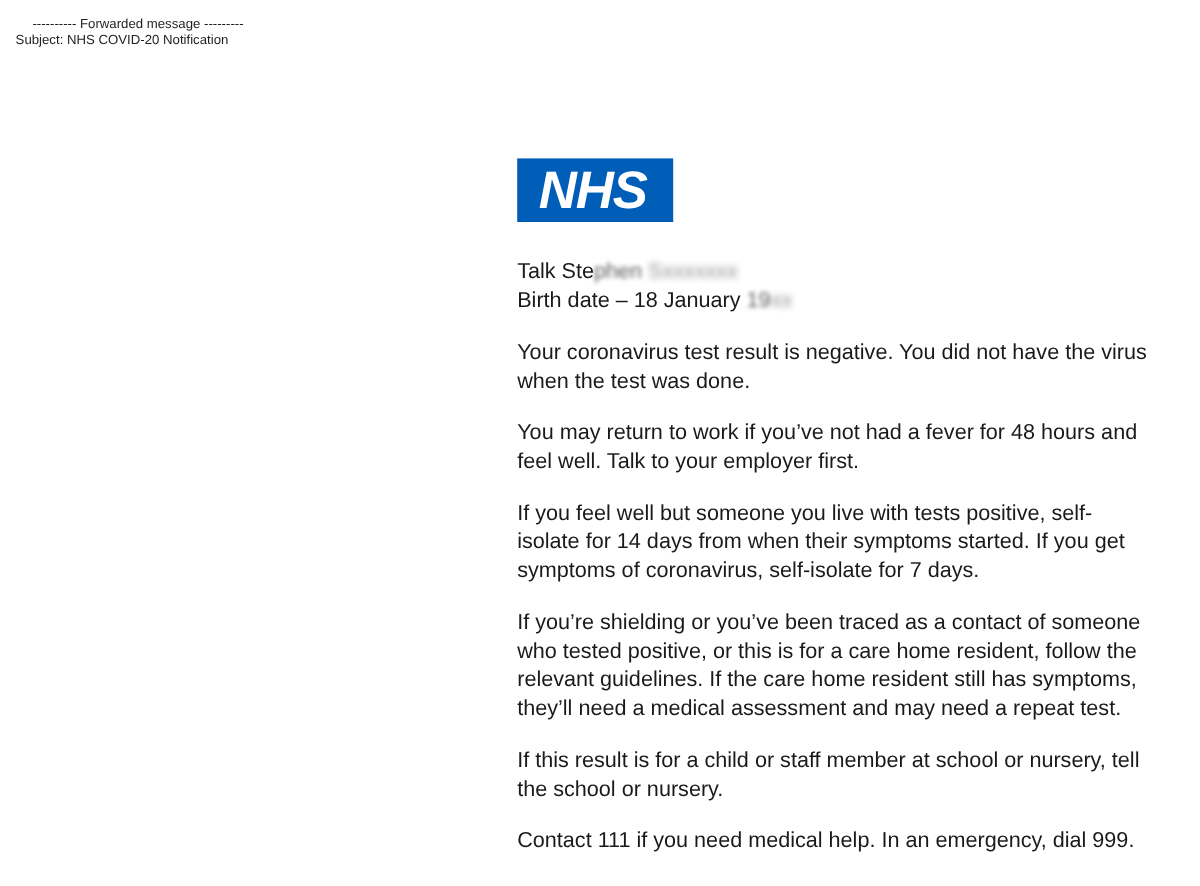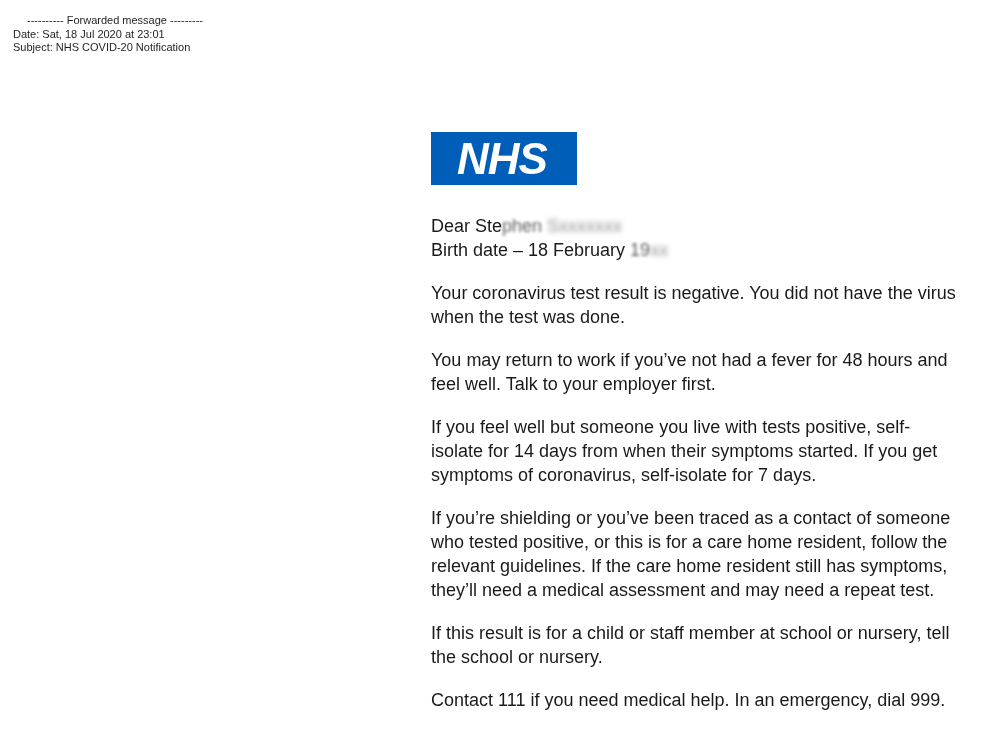--- a/index.html
+++ b/index.html
@@ -35,21 +35,21 @@
   .email-body {
     position: absolute;
     left: 431px;
     top: 132px;
     width: 600px;
     font-size: 18px;
     line-height: 24px;
     color: #1a1a1a;
   }
   .nhs-logo {
-    width: 146px;
+    width: 130px;
     height: 53px;
     background: #005EB8;
     display: flex;
     align-items: center;
     justify-content: center;
     margin-bottom: 29px;
   }
   .nhs-logo span {
     color: #ffffff;
     font-weight: bold;
@@ -79,31 +79,30 @@
     filter: blur(2.2px);
     opacity: 0.75;
     cursor: pointer;
   }
 </style>
 </head>
 <body>
 
 <div class="fwd-header">
   <div class="fwd-sep">---------- Forwarded message ---------</div>
-  <div>Date: Sat, 18 Jul 2020 at 23:01</div>
   <div>Subject: NHS COVID-20 Notification</div>
 </div>
 
 <div class="email-body">
 
   <div class="nhs-logo">
     <span>NHS</span>
   </div>
 
-  <p><span>Dear Ste</span><span class="blur-light">phen</span><span class="blur-heavy"> Sxxxxxxx</span><br><span>Birth date – 18 February </span><span class="blur-light">19</span><span class="blur-heavy">xx</span></p>
+  <p><span>Talk Ste</span><span class="blur-light">phen</span><span class="blur-heavy"> Sxxxxxxx</span><br><span>Birth date – 18 January </span><span class="blur-light">19</span><span class="blur-heavy">xx</span></p>
 
   <p>Your coronavirus test result is negative. You did not have the virus
 when the test was done.</p>
   <p>You may return to work if you’ve not had a fever for 48 hours and
 feel well. Talk to your employer first.</p>
   <p>If you feel well but someone you live with tests positive, self-
 isolate for 14 days from when their symptoms started. If you get
 symptoms of coronavirus, self-isolate for 7 days.</p>
   <p>If you’re shielding or you’ve been traced as a contact of someone
 who tested positive, or this is for a care home resident, follow the

